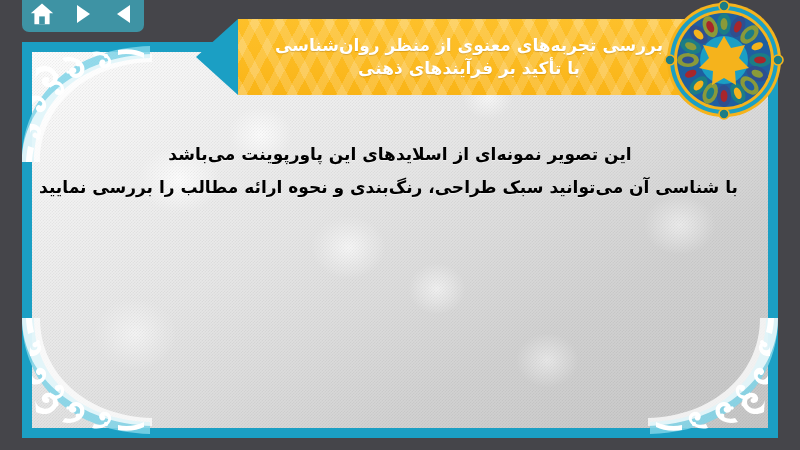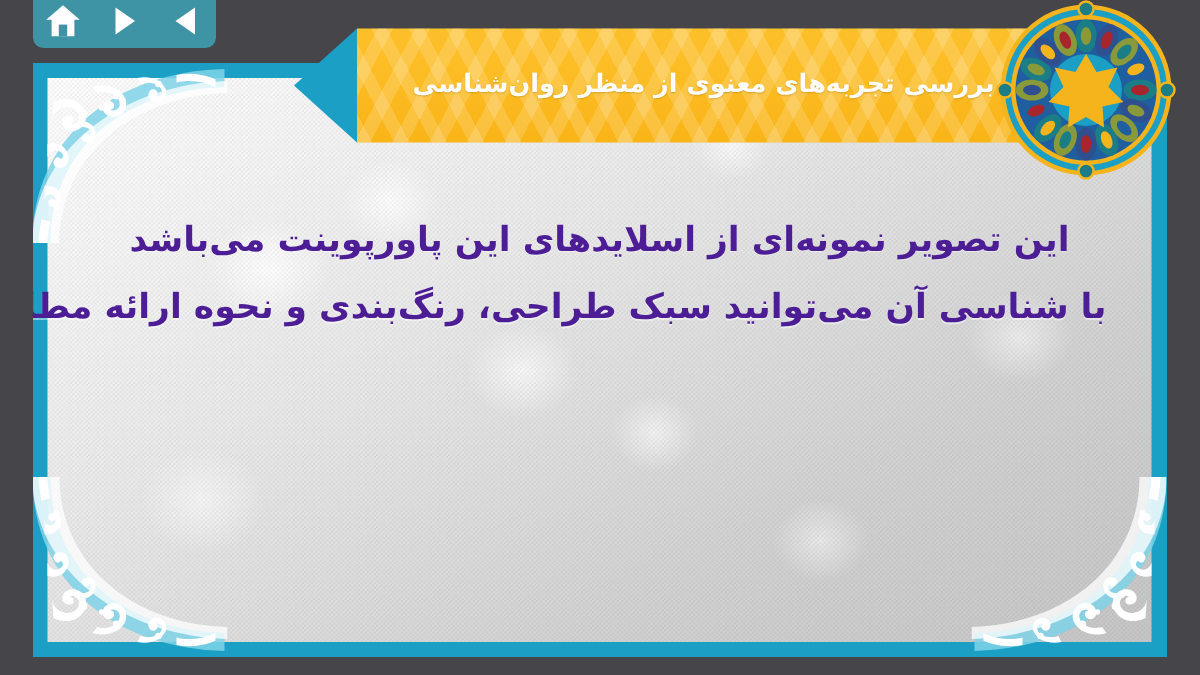--- a/index.html
+++ b/index.html
@@ -165,22 +165,22 @@
   
   #body-text {
     position: absolute;
     left: 40px;
     right: 40px;
     top: 96px;
     z-index: 20;
     text-align: center;
   }
   .body-line {
-    color: #4c1d95;
-    font-size: 23px;
+    color: #000000;
+    font-size: 17px;
     font-weight: 700;
     line-height: 1.95;
     white-space: nowrap;
     text-shadow: 0 1px 0 rgba(255,255,255,.45);
   }
 </style>
 </head>
 <body>
 
 <div id="viewer">
@@ -272,20 +272,21 @@
     <div id="body-text">
       <div class="body-line">این تصویر نمونه‌ای از اسلایدهای این پاورپوینت می‌باشد</div>
       <div class="body-line">با شناسی آن می‌توانید سبک طراحی، رنگ‌بندی و نحوه ارائه مطالب را بررسی نمایید</div>
     </div>
   </div>
 
   <div id="title-banner">
     <div id="banner-arrow"></div>
     <div id="banner-body">
       <div class="banner-line">بررسی تجربه‌های معنوی از منظر روان‌شناسی</div>
+      <div class="banner-line">با تأکید بر فرآیندهای ذهنی</div>
     </div>
   </div>
 
   <svg id="medallion" viewBox="0 0 120 120">
     <defs>
       <clipPath id="medclip">
           <circle cx="60" cy="60" r="56"></circle>
         </clipPath>
     </defs>
     <circle cx="60" cy="60" r="57" fill="#f5b31c"></circle>

